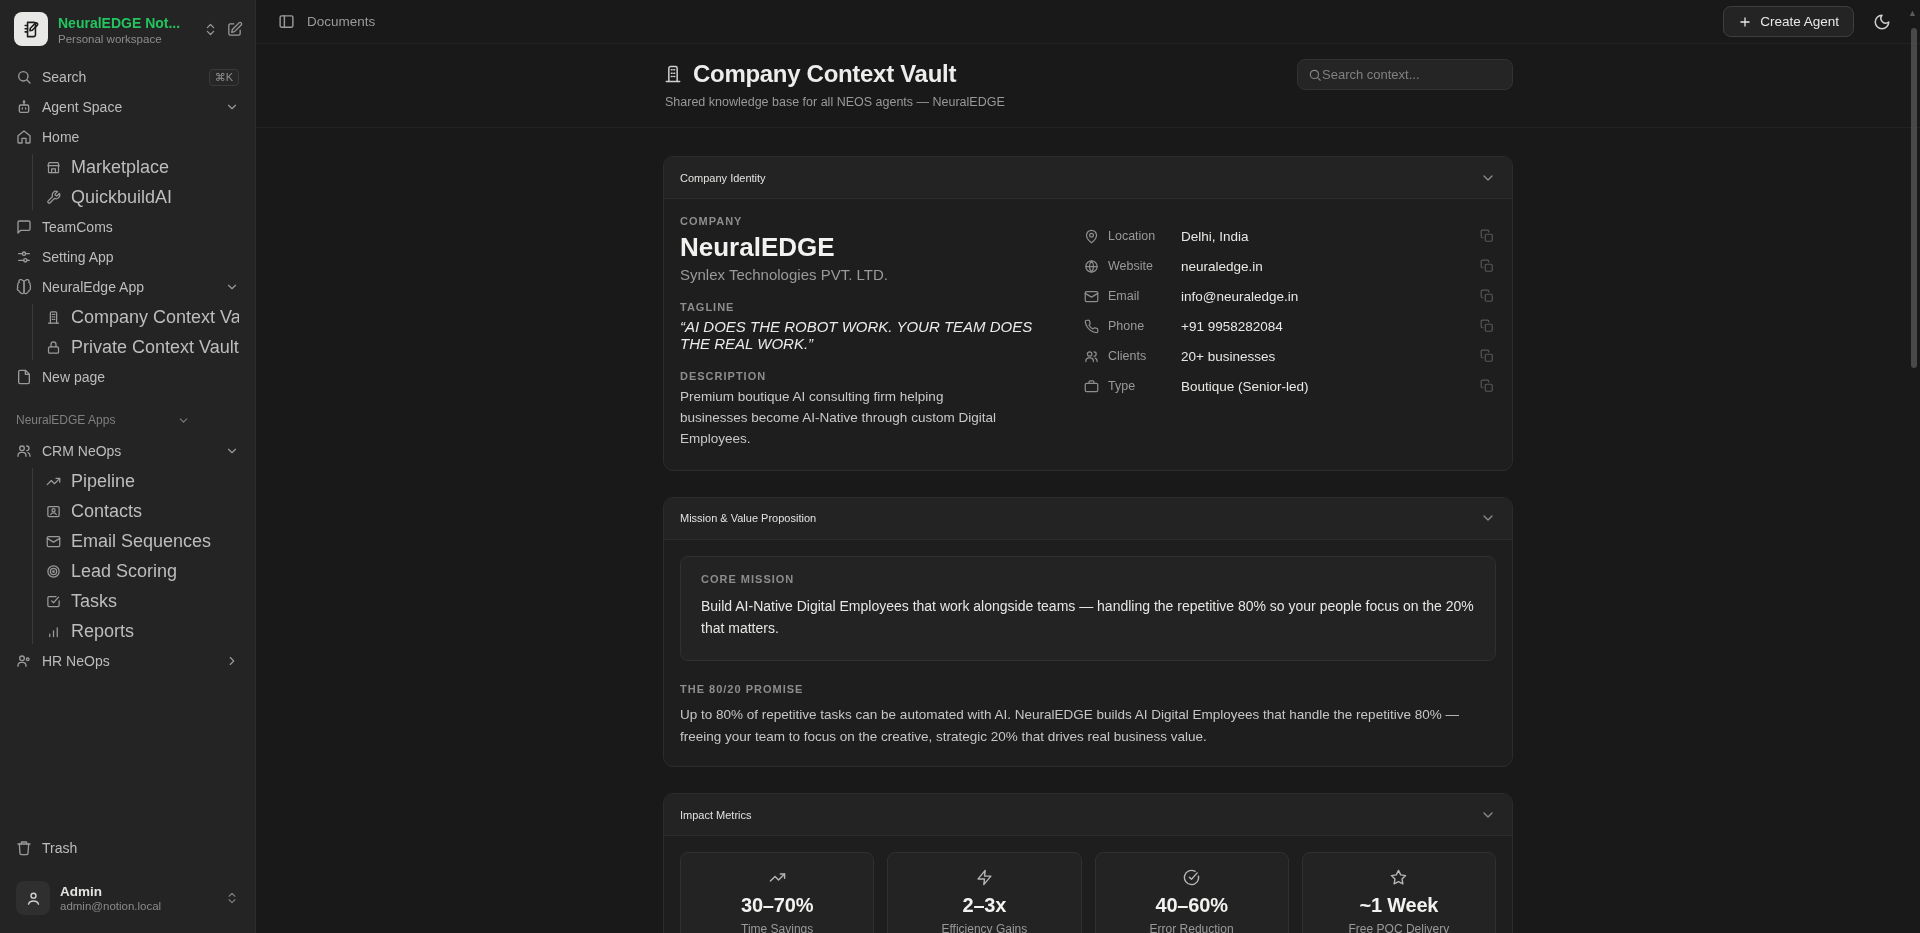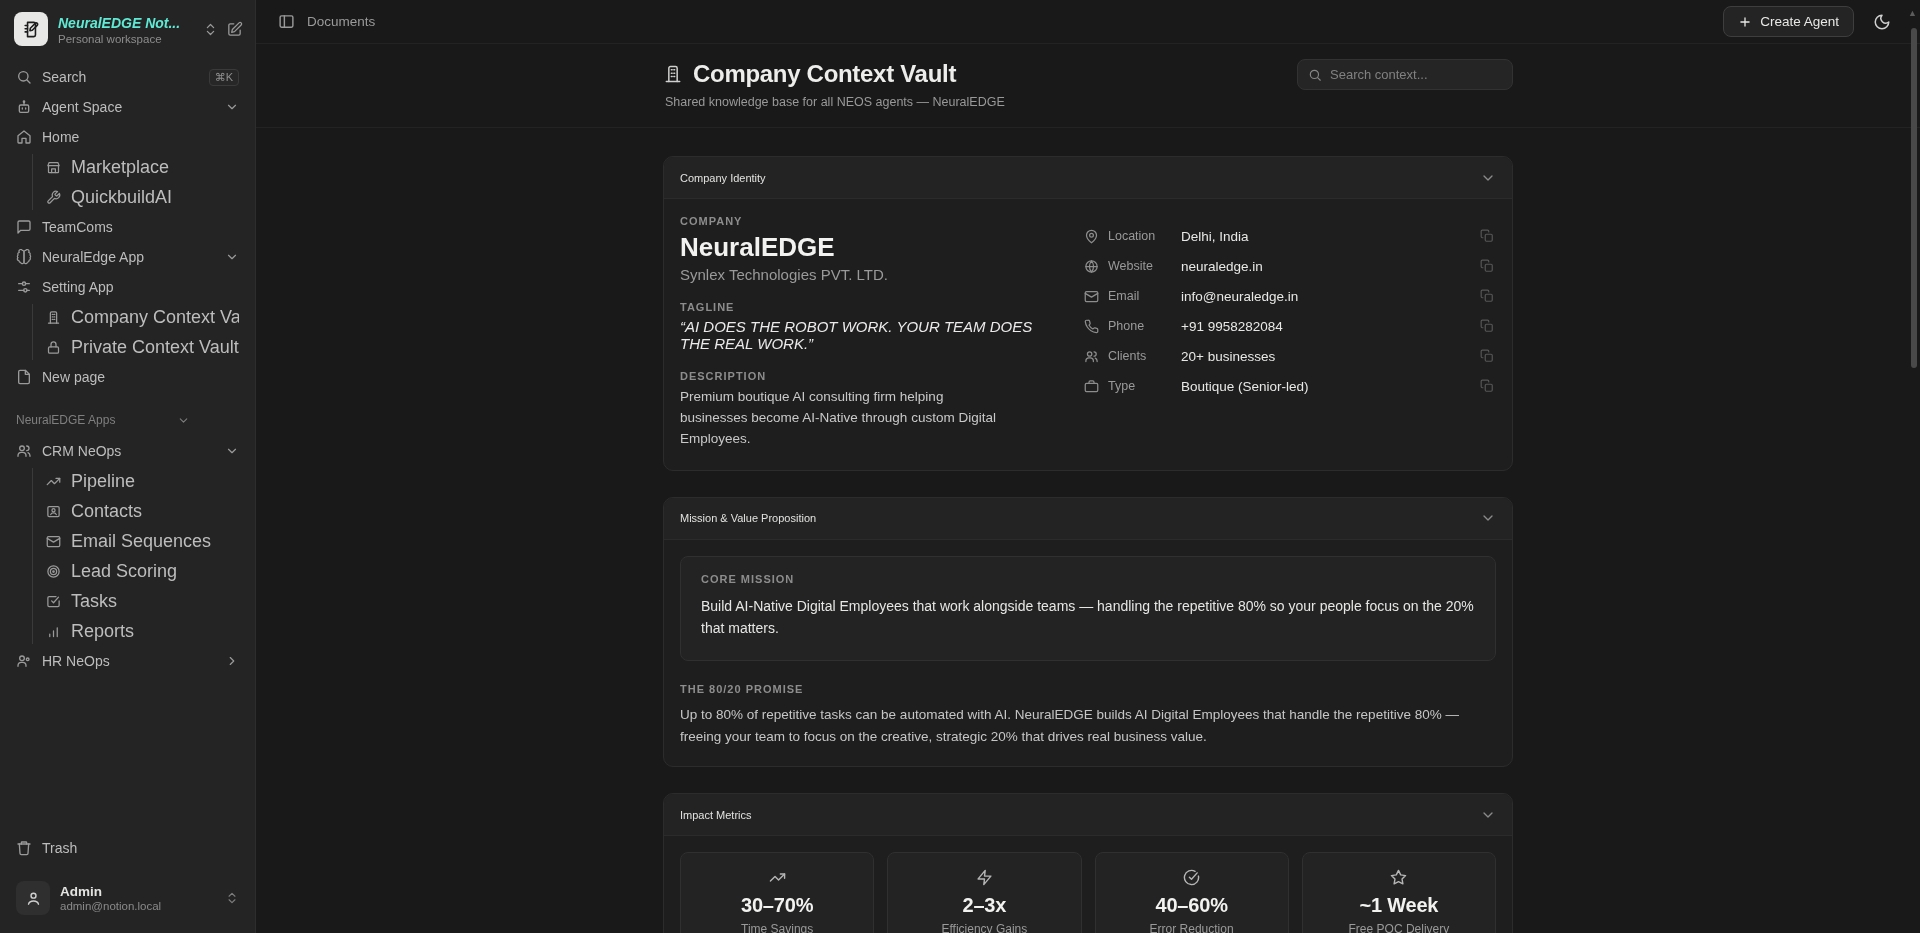--- a/index.html
+++ b/index.html
@@ -9,21 +9,21 @@
 
   
   .ic { display:inline-flex; flex:none; align-items:center; justify-content:center; }
   .ic svg { display:block; }
 
   
   .sidebar { position:absolute; left:0; top:0; bottom:0; width:256px; background:#242424; border-right:1px solid #2d2d2d; display:flex; flex-direction:column; }
   .ws-row { display:flex; align-items:center; gap:10px; padding:12px 12px 10px 14px; }
   .ws-logo { width:34px; height:34px; border-radius:8px; background:#e8e8e6; color:#1d1d1d; display:flex; align-items:center; justify-content:center; flex:none; }
   .ws-text { flex:1; min-width:0; }
-  .ws-name { font-size:14px; font-weight:700; color:#5eead4; white-space:nowrap; overflow:hidden;font-style:italic; }
+  .ws-name { font-size:14px; font-weight:700; color:#22c55e; white-space:nowrap; overflow:hidden; }
   .ws-sub { font-size:11.5px; color:#8d8d8d; margin-top:1px; }
   .ws-actions { display:flex; align-items:center; gap:8px; color:#9a9a9a; }
 
   .nav { padding:6px 8px 0; flex:1; overflow:hidden; }
   .sitem { display:flex; align-items:center; gap:10px; height:30px; padding:0 8px; border-radius:6px; color:#bdbdbd; font-size:14px; cursor:pointer; }
   .sitem .slabel { flex:1; white-space:nowrap; overflow:hidden; }
   .sitem .ic { color:#9a9a9a; }
   .kbd { font-size:11px; color:#8f8f8f; border:1px solid #3a3a3a; border-radius:4px; padding:1px 5px; background:#272727; }
   .chev { color:#7d7d7d; }
   .children { position:relative; margin-left:16px; padding-left:14px; }
@@ -47,21 +47,21 @@
   .btn-create { display:flex; align-items:center; gap:8px; height:31px; padding:0 14px; border-radius:8px; border:1px solid #3e3e3e; background:#242424; color:#e8e8e6; font-size:13.5px; font-weight:500; cursor:pointer; }
   .btn-theme { width:32px; height:32px; display:flex; align-items:center; justify-content:center; color:#d0d0d0; cursor:pointer; background:none; border:none; }
 
   .page-header { border-bottom:1px solid #232323; }
   .content-col { width:850px; margin:0 auto; position:relative; }
   .header-inner { padding:16px 0 18px; }
   .title-row { display:flex; align-items:center; gap:10px; color:#ededeb; }
   .page-title { font-size:24px; font-weight:700; letter-spacing:-0.3px; color:#ededeb; }
   .title-row .ic { color:#cfcfcd; }
   .page-sub { font-size:12.5px; color:#999; margin-top:7px; margin-left:2px; }
-  .ctx-search { position:absolute; right:0; top:15px; width:216px; height:31px; display:flex; align-items:center; gap:8px; padding:0 10px; background:#252525; border:1px solid #323232; border-radius:8px; color:#868686; }
+  .ctx-search { position:absolute; right:0; top:15px; width:216px; height:31px; display:flex; align-items:center; padding:0 10px; background:#252525; border:1px solid #323232; border-radius:8px; color:#868686; }
   .ctx-search input { flex:1; min-width:0; background:transparent; border:none; outline:none; color:#d8d8d8; font-size:13px; font-family:inherit; }
   .ctx-search input::placeholder { color:#818181; }
 
   .cards { padding:28px 0 0; }
   .card { background:#1e1e1e; border:1px solid #2c2c2c; border-radius:10px; overflow:hidden; margin-bottom:26px; }
   .card-head { height:42px; display:flex; align-items:center; justify-content:space-between; padding:0 16px; background:#232323; border-bottom:1px solid #2b2b2b; }
   .card-title { font-size:11px; font-weight:400; color:#e2e2e0; }
   .card-head .ic { color:#8a8a8a; cursor:pointer; }
 
   
@@ -192,42 +192,42 @@
       <div class="sitem">
         <span class="ic">
             <svg width="16" height="16" viewBox="0 0 24 24" fill="none" stroke="currentColor" stroke-width="2" stroke-linecap="round" stroke-linejoin="round">
               <path d="M21 15a2 2 0 0 1-2 2H7l-4 4V5a2 2 0 0 1 2-2h14a2 2 0 0 1 2 2z"></path>
             </svg>
           </span>
         <span class="slabel">TeamComs</span>
       </div>
       <div class="sitem">
         <span class="ic">
-            <svg width="16" height="16" viewBox="0 0 24 24" fill="none" stroke="currentColor" stroke-width="1.8" stroke-linecap="round" stroke-linejoin="round">
-              <path d="M9.5 2A2.5 2.5 0 0 1 12 4.5v15a2.5 2.5 0 0 1-4.96.44A2.5 2.5 0 0 1 4.5 17.5 2.5 2.5 0 0 1 3 13a2.5 2.5 0 0 1 .23-4A2.5 2.5 0 0 1 5 5a2.5 2.5 0 0 1 4.5-3Z"></path>
-              <path d="M14.5 2A2.5 2.5 0 0 0 12 4.5v15a2.5 2.5 0 0 0 4.96.44 2.5 2.5 0 0 0 2.54-2.94A2.5 2.5 0 0 0 21 13a2.5 2.5 0 0 0-.23-4A2.5 2.5 0 0 0 19 5a2.5 2.5 0 0 0-4.5-3Z"></path>
-            </svg>
-          </span>
-        <span class="slabel">NeuralEdge App</span>
-        <span class="ic chev">
-            <svg width="14" height="14" viewBox="0 0 24 24" fill="none" stroke="currentColor" stroke-width="2" stroke-linecap="round" stroke-linejoin="round">
-              <path d="m6 9 6 6 6-6"></path>
-            </svg>
-          </span>
-      </div>
-      <div class="sitem">
-        <span class="ic">
             <svg width="16" height="16" viewBox="0 0 24 24" fill="none" stroke="currentColor" stroke-width="2" stroke-linecap="round">
               <path d="M20 7h-6M10 7H4"></path>
               <circle cx="12" cy="7" r="2.5"></circle>
               <path d="M20 17h-4M12 17H4"></path>
               <circle cx="14" cy="17" r="2.5"></circle>
             </svg>
           </span>
         <span class="slabel">Setting App</span>
+      </div>
+      <div class="sitem">
+        <span class="ic">
+            <svg width="16" height="16" viewBox="0 0 24 24" fill="none" stroke="currentColor" stroke-width="1.8" stroke-linecap="round" stroke-linejoin="round">
+              <path d="M9.5 2A2.5 2.5 0 0 1 12 4.5v15a2.5 2.5 0 0 1-4.96.44A2.5 2.5 0 0 1 4.5 17.5 2.5 2.5 0 0 1 3 13a2.5 2.5 0 0 1 .23-4A2.5 2.5 0 0 1 5 5a2.5 2.5 0 0 1 4.5-3Z"></path>
+              <path d="M14.5 2A2.5 2.5 0 0 0 12 4.5v15a2.5 2.5 0 0 0 4.96.44 2.5 2.5 0 0 0 2.54-2.94A2.5 2.5 0 0 0 21 13a2.5 2.5 0 0 0-.23-4A2.5 2.5 0 0 0 19 5a2.5 2.5 0 0 0-4.5-3Z"></path>
+            </svg>
+          </span>
+        <span class="slabel">NeuralEdge App</span>
+        <span class="ic chev">
+            <svg width="14" height="14" viewBox="0 0 24 24" fill="none" stroke="currentColor" stroke-width="2" stroke-linecap="round" stroke-linejoin="round">
+              <path d="m6 9 6 6 6-6"></path>
+            </svg>
+          </span>
       </div>
       <div class="children">
         <div class="sitem">
           <span class="ic">
               <svg width="15" height="15" viewBox="0 0 24 24" fill="none" stroke="currentColor" stroke-width="2" stroke-linecap="round" stroke-linejoin="round">
                 <path d="M7 21V5a2 2 0 0 1 2-2h6a2 2 0 0 1 2 2v16"></path>
                 <path d="M4 21h16"></path>
                 <path d="M10 7h1M13 7h1M10 11h1M13 11h1M10 15h1M13 15h1"></path>
               </svg>
             </span>

